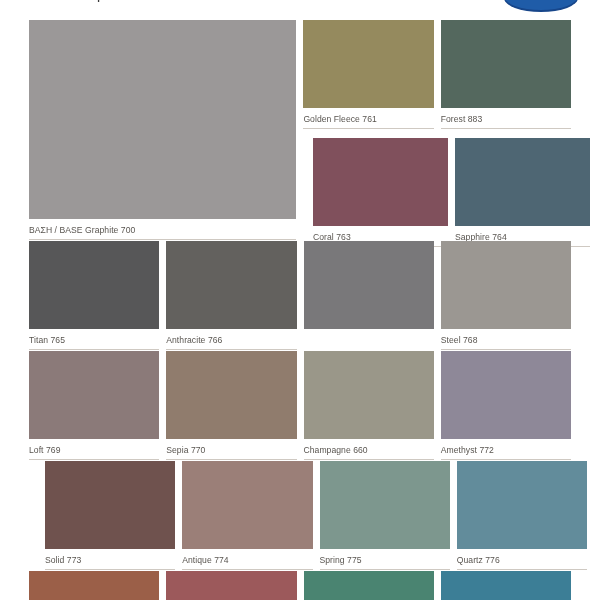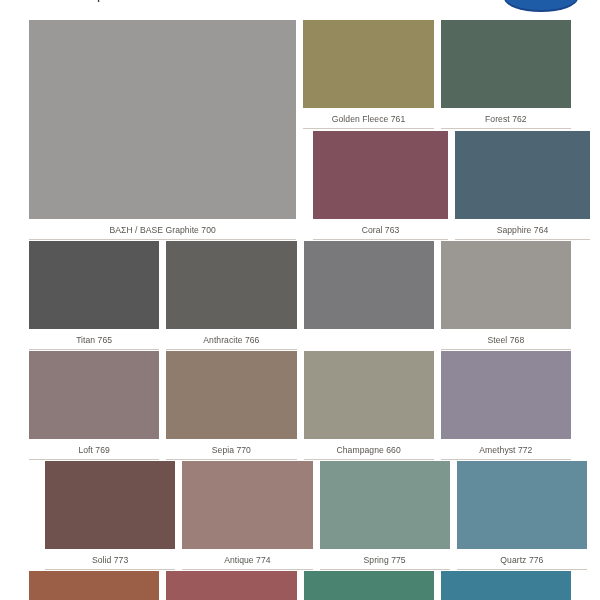--- a/index.html
+++ b/index.html
@@ -78,21 +78,21 @@
   .chip {
     width: 100%;
     height: 88px;
     display: block;
   }
   .chip.tall { height: 199px; }
 
   .chip-label {
     font-size: 8.6px;
     color: #595550;
-    text-align: center;
+    text-align: left;
     padding-top: 5.5px;
     padding-bottom: 4px;
     border-bottom: 1px solid #cfc9c2;
     white-space: nowrap;
     letter-spacing: 0.05px;
   }
 </style>
 </head>
 <body>
 
@@ -110,24 +110,24 @@
       <div class="cell wide">
         <div class="chip tall" style="background: rgb(155, 152, 152);"></div>
         <div class="chip-label">ΒΑΣΗ / BASE  Graphite 700</div>
       </div>
       <div class="cell">
         <div class="chip" style="background: rgb(149, 138, 94);"></div>
         <div class="chip-label">Golden Fleece 761</div>
       </div>
       <div class="cell">
         <div class="chip" style="background: rgb(84, 104, 94);"></div>
-        <div class="chip-label">Forest 762</div>
-      </div>
-    </div>
-    <div class="grid-row" style="top: 117px; left: 313px; width: 277px;">
+        <div class="chip-label">Forest 883</div>
+      </div>
+    </div>
+    <div class="grid-row" style="top: 124px; left: 313px; width: 277px;">
       <div class="cell">
         <div class="chip" style="background: rgb(128, 80, 92);"></div>
         <div class="chip-label">Coral 763</div>
       </div>
       <div class="cell">
         <div class="chip" style="background: rgb(78, 102, 115);"></div>
         <div class="chip-label">Sapphire 764</div>
       </div>
     </div>
     <div class="grid-row" style="top: 227px; border-radius: 14px;">

